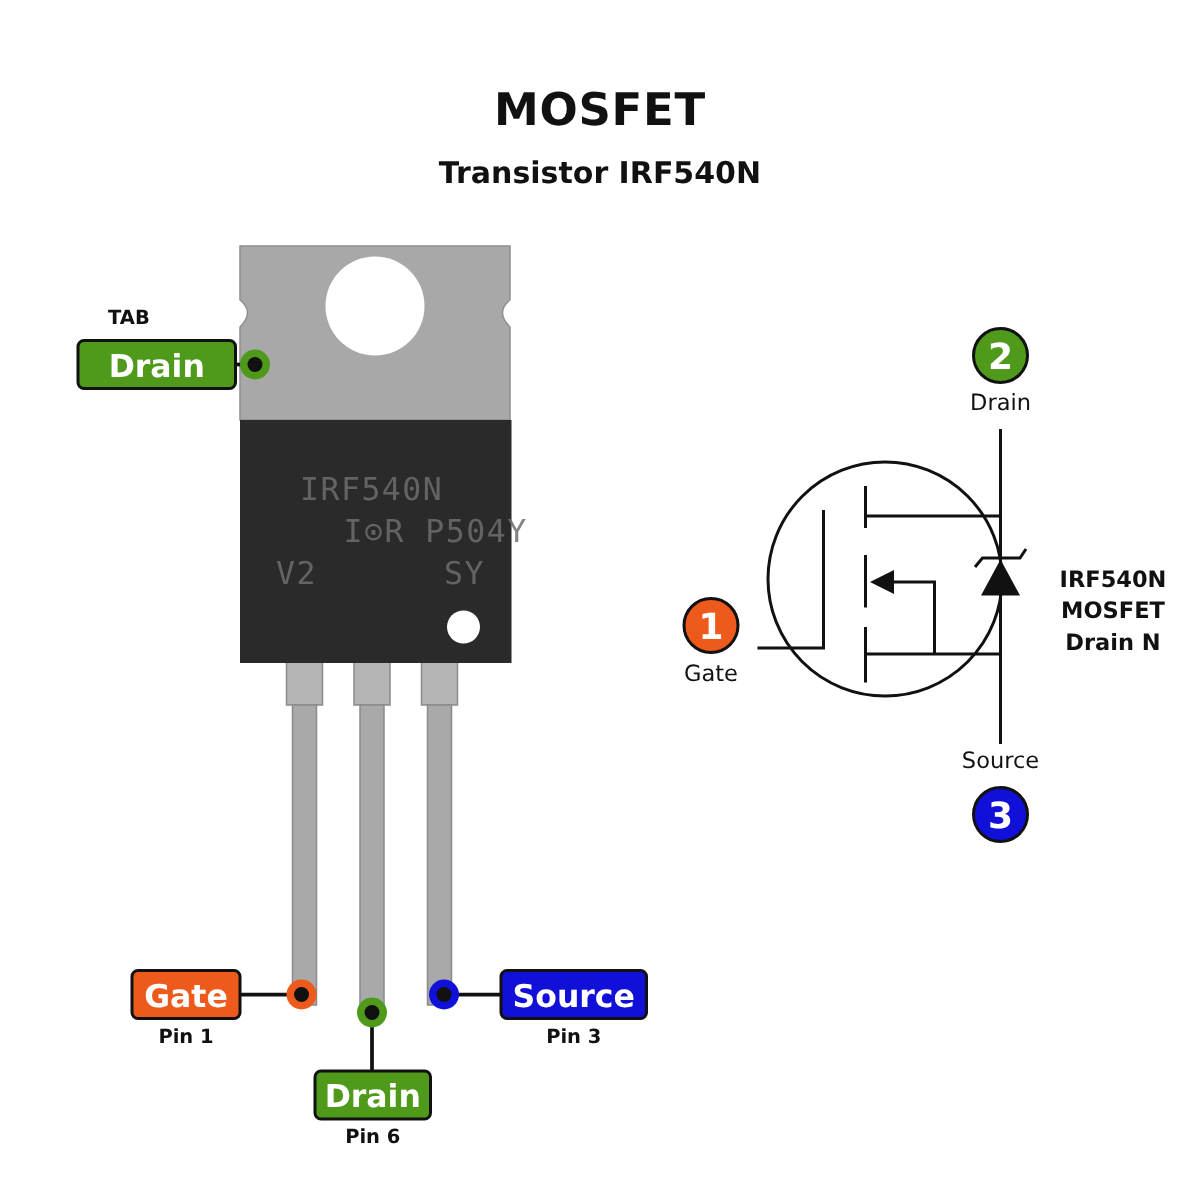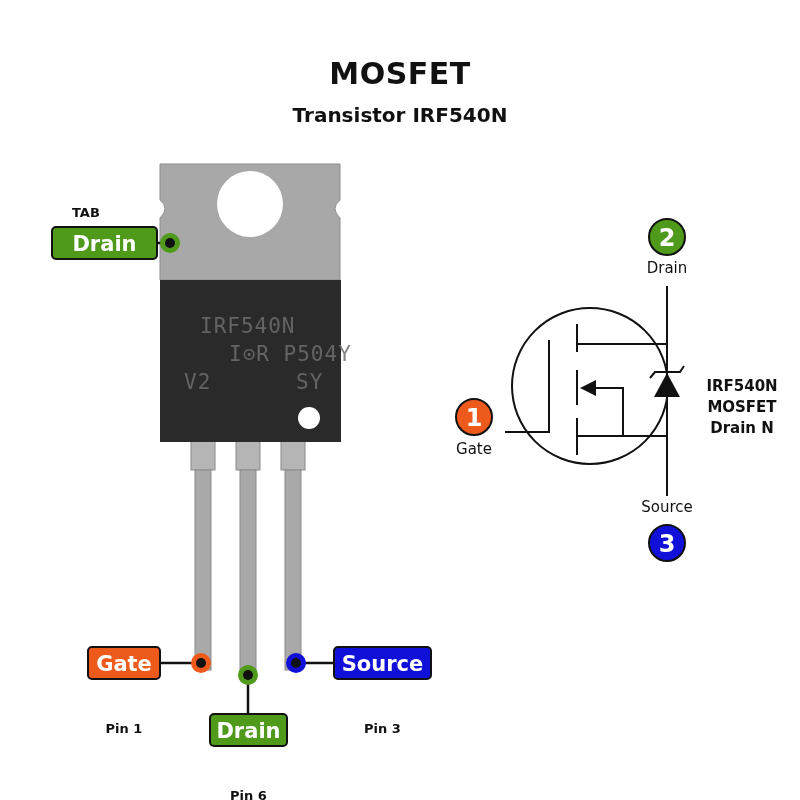--- a/index.html
+++ b/index.html
@@ -6,21 +6,21 @@
     body { width: 800px; height: 800px; position: relative; overflow: hidden;
            font-family: "DejaVu Sans", "Liberation Sans", sans-serif; color: #111; }
     .title { position: absolute; left: 0; width: 800px; top: 56px; text-align: center;
              font-weight: bold; font-size: 30px; letter-spacing: 0.5px; }
     .subtitle { position: absolute; left: 0; width: 800px; top: 103px; text-align: center;
                 font-weight: bold; font-size: 20px; }
     svg { position: absolute; left: 0; top: 0; }
     .pill { position: absolute; height: 32px; border: 2px solid #111; border-radius: 5px;
             color: #fff; font-weight: bold; font-size: 21px; line-height: 32px;
             text-align: center; box-sizing: border-box; height: 34px; }
-    .pin-caption { position: absolute; font-weight: bold; font-size: 13px; text-align: center; margin-top: 37px; }
+    .pin-caption { position: absolute; font-weight: bold; font-size: 13px; text-align: center; }
     .tab-caption { position: absolute; font-weight: bold; font-size: 13px; }
     .sym-label { position: absolute; font-size: 15px; text-align: center; }
     .badge { position: absolute; width: 36px; height: 36px; border-radius: 50%;
              border: 2px solid #111; color: #fff; font-weight: bold; font-size: 24px;
              line-height: 36px; text-align: center; box-sizing: border-box; width: 38px; height: 38px; }
     .part-desc { position: absolute; font-weight: bold; font-size: 15px; line-height: 21px; text-align: center; }
     .marking { position: absolute; color: #6e6e6e; font-family: "DejaVu Sans Mono", monospace;
                font-size: 21px; letter-spacing: 1px; opacity: 0.85; }
   </style>
 </head>

